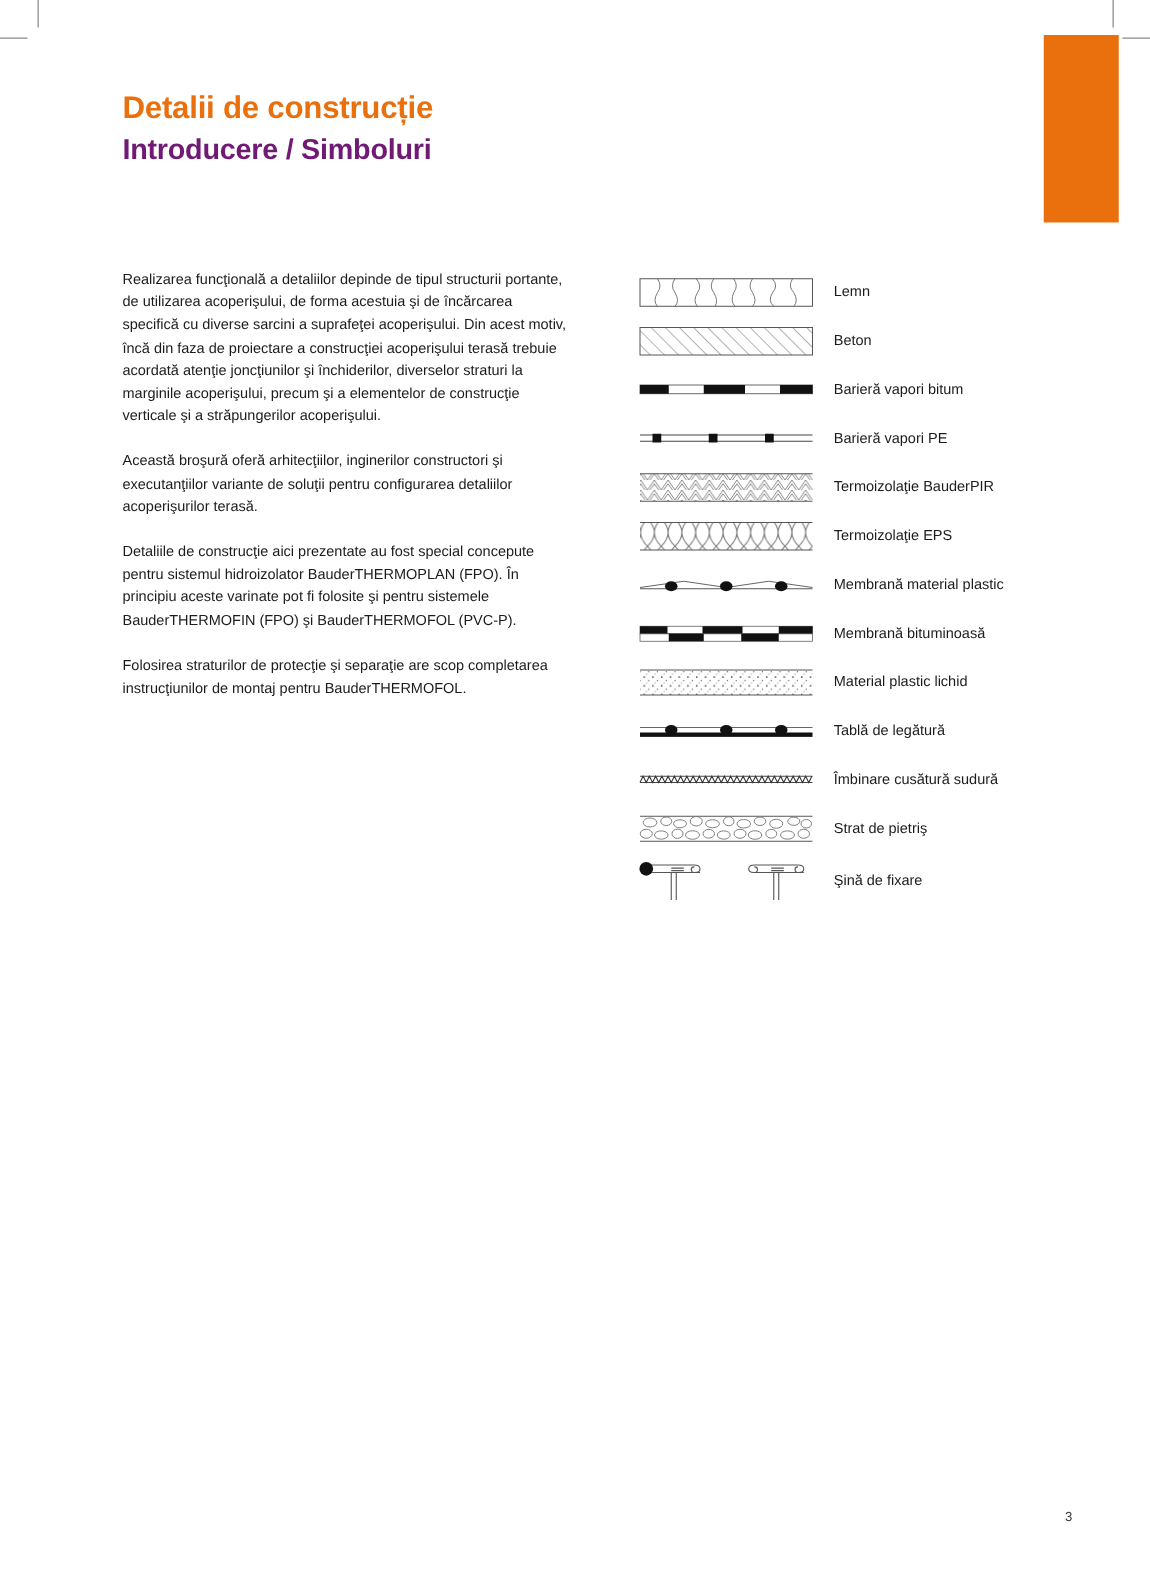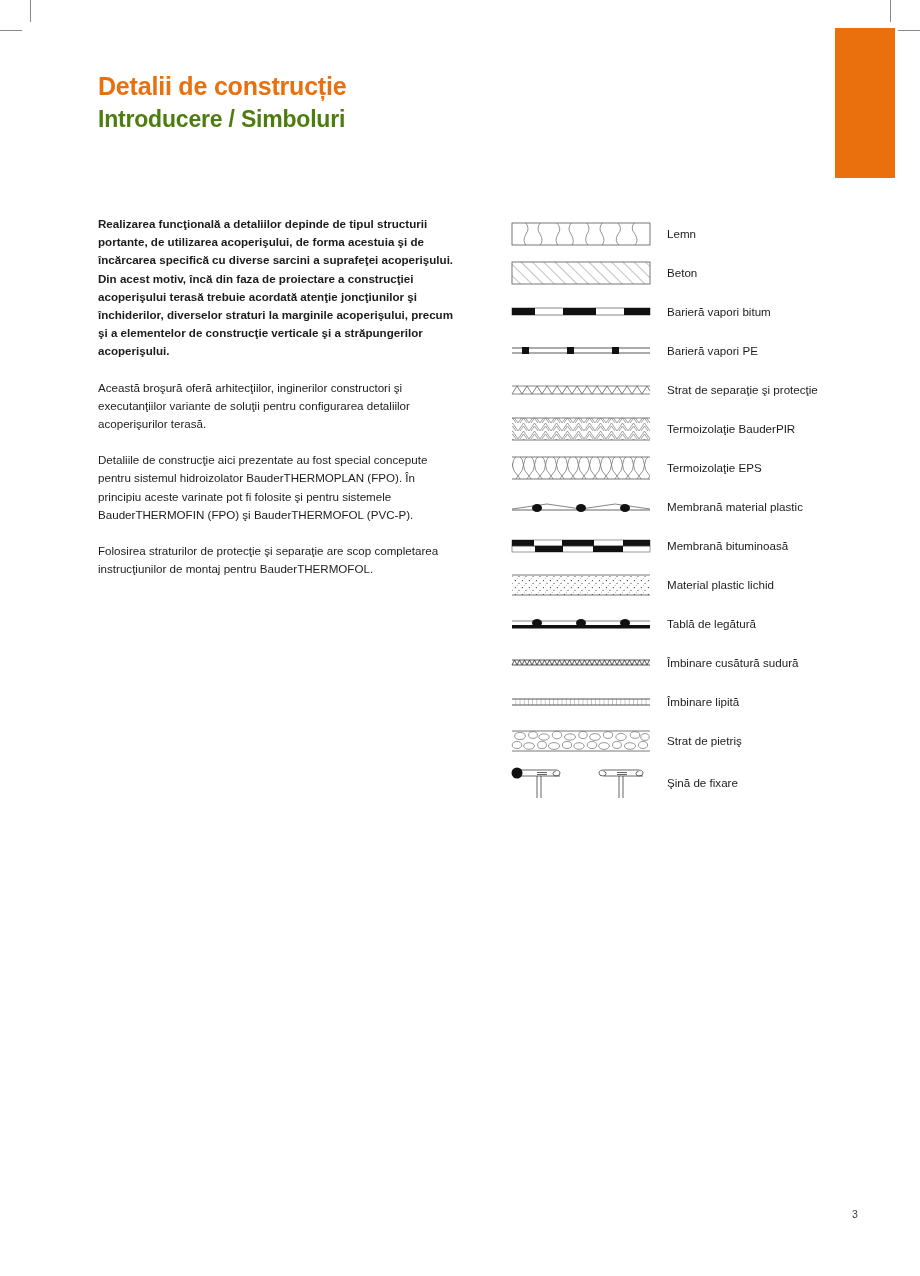--- a/index.html
+++ b/index.html
@@ -19,26 +19,26 @@
   .cm-tr-h { left: 898px; top: 30px; width: 22px; height: 1px; }
   .cm-bl-v { left: 30px; top: 1254px; width: 1px; height: 22px; }
   .cm-br-v { left: 890px; top: 1254px; width: 1px; height: 22px; }
 
   
   .orange-tab { position: absolute; left: 835px; top: 28px; width: 60px; height: 150px; background: #e9700d; }
 
   
   .head { position: absolute; left: 98px; top: 72px; }
   .head h1 { font-size: 25px; font-weight: bold; color: #e9700d; letter-spacing: -0.2px; line-height: 1.15; }
-  .head h2 { font-size: 23px; font-weight: bold; color: #4d7c0f; letter-spacing: -0.2px; line-height: 1.15; margin-top: 5px; }
+  .head h2 { font-size: 23px; font-weight: bold; color: #701a75; letter-spacing: -0.2px; line-height: 1.15; margin-top: 5px; }
 
   
   .left-col { position: absolute; left: 98px; top: 215px; width: 360px; color: #1c1c1c; }
   .left-col p { font-size: 11.6px; line-height: 18.2px; margin-bottom: 18px; }
-  .left-col p.lead { font-weight: bold; }
+  .left-col p.lead { font-weight: normal; }
   .left-col p:last-child { margin-bottom: 0; }
 
   
   .legend { position: absolute; left: 507px; top: 214px; width: 380px; }
   .legend-row { position: relative; display: flex; align-items: center; }
   .sw-wrap { width: 148px; flex: 0 0 148px; display: flex; align-items: center; }
   .lg-label { font-size: 11.6px; color: #1c1c1c; line-height: 15px; padding-left: 12px; }
   .sw { display: block; }
 
   
@@ -126,30 +126,20 @@
           <line x1="5" y1="4" x2="143" y2="4" stroke="#444" stroke-width="0.9"></line>
           <line x1="5" y1="9" x2="143" y2="9" stroke="#444" stroke-width="0.9"></line>
           <rect x="15" y="3" width="7" height="7" fill="#111"></rect>
           <rect x="60" y="3" width="7" height="7" fill="#111"></rect>
           <rect x="105" y="3" width="7" height="7" fill="#111"></rect>
         </svg>
       </span>
       <span class="lg-label">Barieră vapori PE</span>
     </div>
 
-    <div class="legend-row" style="height:39px">
-      <span class="sw-wrap">
-        <svg class="sw" width="148" height="14" viewBox="0 0 148 14">
-          <line x1="5" y1="3" x2="143" y2="3" stroke="#555" stroke-width="0.7"></line>
-          <line x1="5" y1="11" x2="143" y2="11" stroke="#555" stroke-width="0.7"></line>
-          <polyline points="5,11 10,3 15,11 20,3 25,11 30,3 35,11 40,3 45,11 50,3 55,11 60,3 65,11 70,3 75,11 80,3 85,11 90,3 95,11 100,3 105,11 110,3 115,11 120,3 125,11 130,3 135,11 140,3 143,8" fill="none" stroke="#666" stroke-width="0.8"></polyline>
-        </svg>
-      </span>
-      <span class="lg-label">Strat de separaţie şi protecţie</span>
-    </div>
 
     <div class="legend-row" style="height:39px">
       <span class="sw-wrap">
         <svg class="sw" width="148" height="28" viewBox="0 0 148 28">
           <defs>
             <pattern id="pPir" width="11" height="8" patternUnits="userSpaceOnUse">
               <path d="M0 8 L5.5 0 L11 8 M2 8 L5.5 3 L9 8" fill="none" stroke="#777" stroke-width="0.7"></path>
             </pattern>
           </defs>
           <rect x="5" y="3" width="138" height="22" fill="url(#pPir)"></rect>
@@ -239,35 +229,20 @@
       <span class="sw-wrap">
         <svg class="sw" width="148" height="12" viewBox="0 0 148 12">
           <line x1="5" y1="3" x2="143" y2="3" stroke="#444" stroke-width="0.9"></line>
           <line x1="5" y1="8" x2="143" y2="8" stroke="#444" stroke-width="0.9"></line>
           <polyline points="5,8 7.5,3 10,8 12.5,3 15,8 17.5,3 20,8 22.5,3 25,8 27.5,3 30,8 32.5,3 35,8 37.5,3 40,8 42.5,3 45,8 47.5,3 50,8 52.5,3 55,8 57.5,3 60,8 62.5,3 65,8 67.5,3 70,8 72.5,3 75,8 77.5,3 80,8 82.5,3 85,8 87.5,3 90,8 92.5,3 95,8 97.5,3 100,8 102.5,3 105,8 107.5,3 110,8 112.5,3 115,8 117.5,3 120,8 122.5,3 125,8 127.5,3 130,8 132.5,3 135,8 137.5,3 140,8 142.5,3" fill="none" stroke="#333" stroke-width="0.85"></polyline>
         </svg>
       </span>
       <span class="lg-label">Îmbinare cusătură sudură</span>
     </div>
 
-    <div class="legend-row" style="height:39px">
-      <span class="sw-wrap">
-        <svg class="sw" width="148" height="12" viewBox="0 0 148 12">
-          <defs>
-            <pattern id="pLadder" width="4.2" height="6" patternUnits="userSpaceOnUse">
-              <line x1="0" y1="0" x2="0" y2="6" stroke="#555" stroke-width="0.7"></line>
-            </pattern>
-          </defs>
-          <rect x="5" y="3" width="138" height="6" fill="url(#pLadder)"></rect>
-          <line x1="5" y1="3" x2="143" y2="3" stroke="#444" stroke-width="0.9"></line>
-          <line x1="5" y1="9" x2="143" y2="9" stroke="#444" stroke-width="0.9"></line>
-        </svg>
-      </span>
-      <span class="lg-label">Îmbinare lipită</span>
-    </div>
 
     <div class="legend-row" style="height:39px">
       <span class="sw-wrap">
         <svg class="sw" width="148" height="26" viewBox="0 0 148 26">
           <line x1="5" y1="3" x2="143" y2="3" stroke="#555" stroke-width="0.8"></line>
           <line x1="5" y1="23" x2="143" y2="23" stroke="#555" stroke-width="0.8"></line>
           <g fill="none" stroke="#777" stroke-width="0.75">
             <ellipse cx="13" cy="8" rx="5.5" ry="3.6"></ellipse>
               <ellipse cx="26" cy="7" rx="4.4" ry="3.4"></ellipse>
             <ellipse cx="37" cy="9" rx="5.2" ry="3.2"></ellipse>

